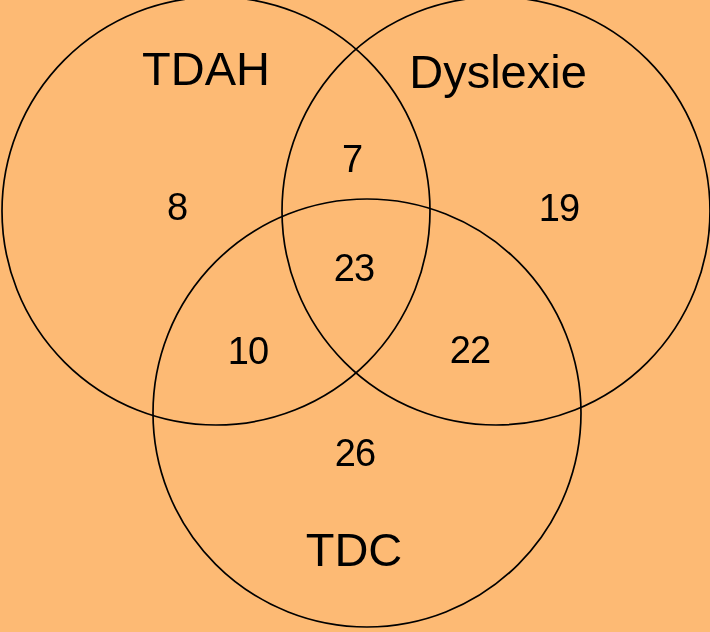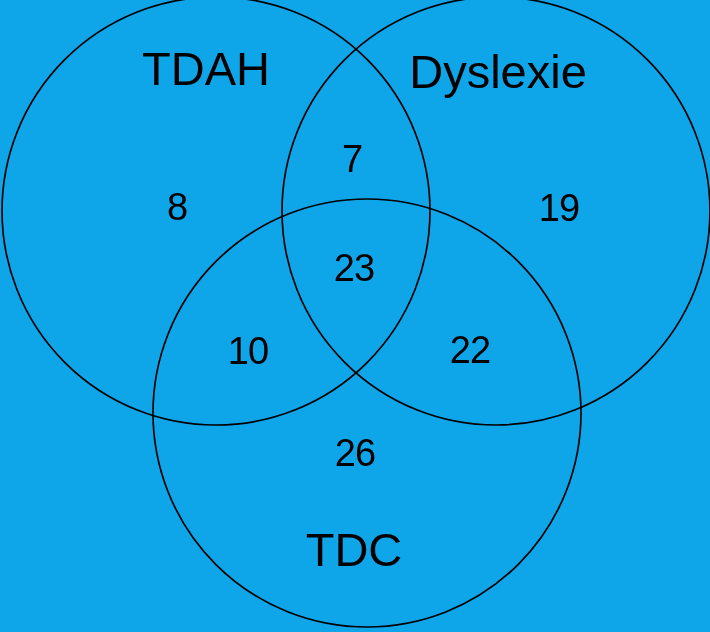--- a/index.html
+++ b/index.html
@@ -4,21 +4,21 @@
 <style>
   html, body {
     margin: 0;
     padding: 0;
     background: #ffffff;
   }
   .stage {
     position: relative;
     width: 710px;
     height: 632px;
-    background: #0ea5e9;
+    background: #fdba74;
     overflow: hidden;
     font-family: "Liberation Sans", "DejaVu Sans", sans-serif;
   }
   svg { display: block; }
   .venn-circle {
     fill: none;
     stroke: #000000;
     stroke-width: 1.7;
   }
   .set-label {

